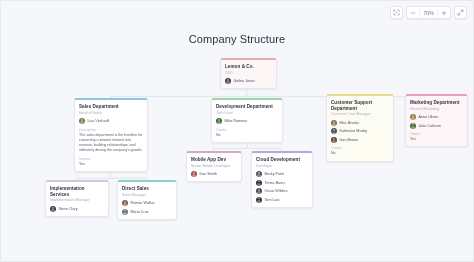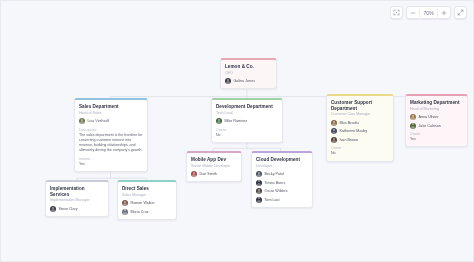--- a/index.html
+++ b/index.html
@@ -185,20 +185,21 @@
     <div class="tb-btn">
       <svg width="7" height="7" viewBox="0 0 16 16" fill="none" stroke="currentColor" stroke-width="1.6" stroke-linecap="round">
         <path d="M9.5 2.5H13.5V6.5"></path>
           <path d="M6.5 13.5H2.5V9.5"></path>
         <path d="M13.5 2.5L9 7"></path>
           <path d="M2.5 13.5L7 9"></path>
       </svg>
     </div>
   </div>
 
+  <div id="board-title">Company Structure</div>
 
   <div id="canvas">
 
     <svg class="edges" viewBox="0 0 474 262" preserveAspectRatio="none">
       <g stroke="#dcdfe8" stroke-width="0.8" fill="none">
 
         <path d="M247 89 V96"></path>
 
         <path d="M110 96 H437"></path>
 

